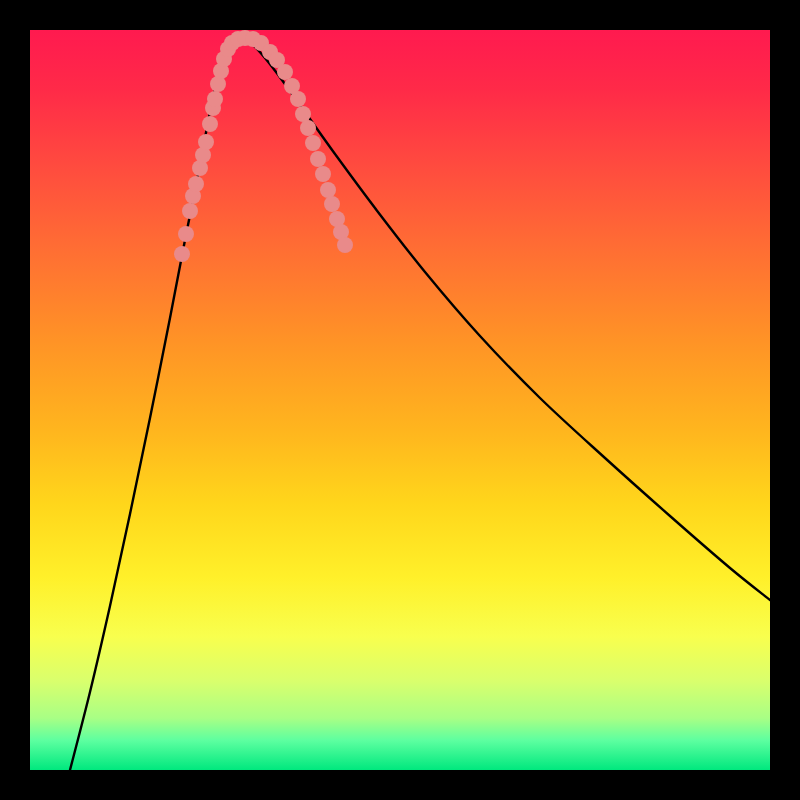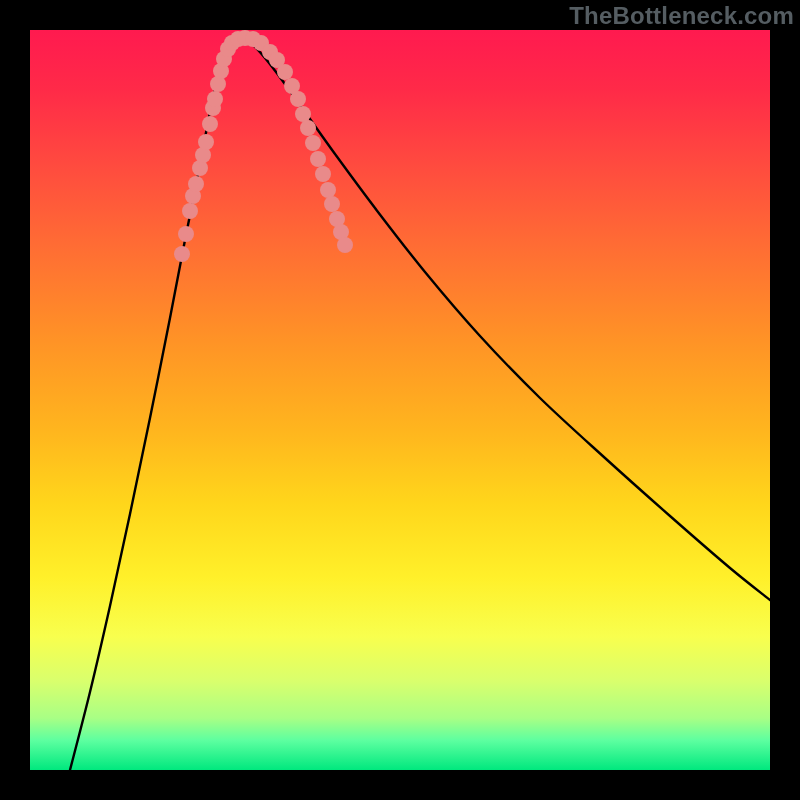--- a/index.html
+++ b/index.html
@@ -105,14 +105,13 @@
           <circle cx="293" cy="144" r="8" fill="#e98a8a"></circle>
           <circle cx="298" cy="160" r="8" fill="#e98a8a"></circle>
           <circle cx="302" cy="174" r="8" fill="#e98a8a"></circle>
           <circle cx="307" cy="189" r="8" fill="#e98a8a"></circle>
           <circle cx="311" cy="202" r="8" fill="#e98a8a"></circle>
           <circle cx="315" cy="215" r="8" fill="#e98a8a"></circle>
         </g>
     </svg>
   </div>
 
-  <div class="watermark">TheBottleneck.com</div>
 </div>
 
 </body></html>

